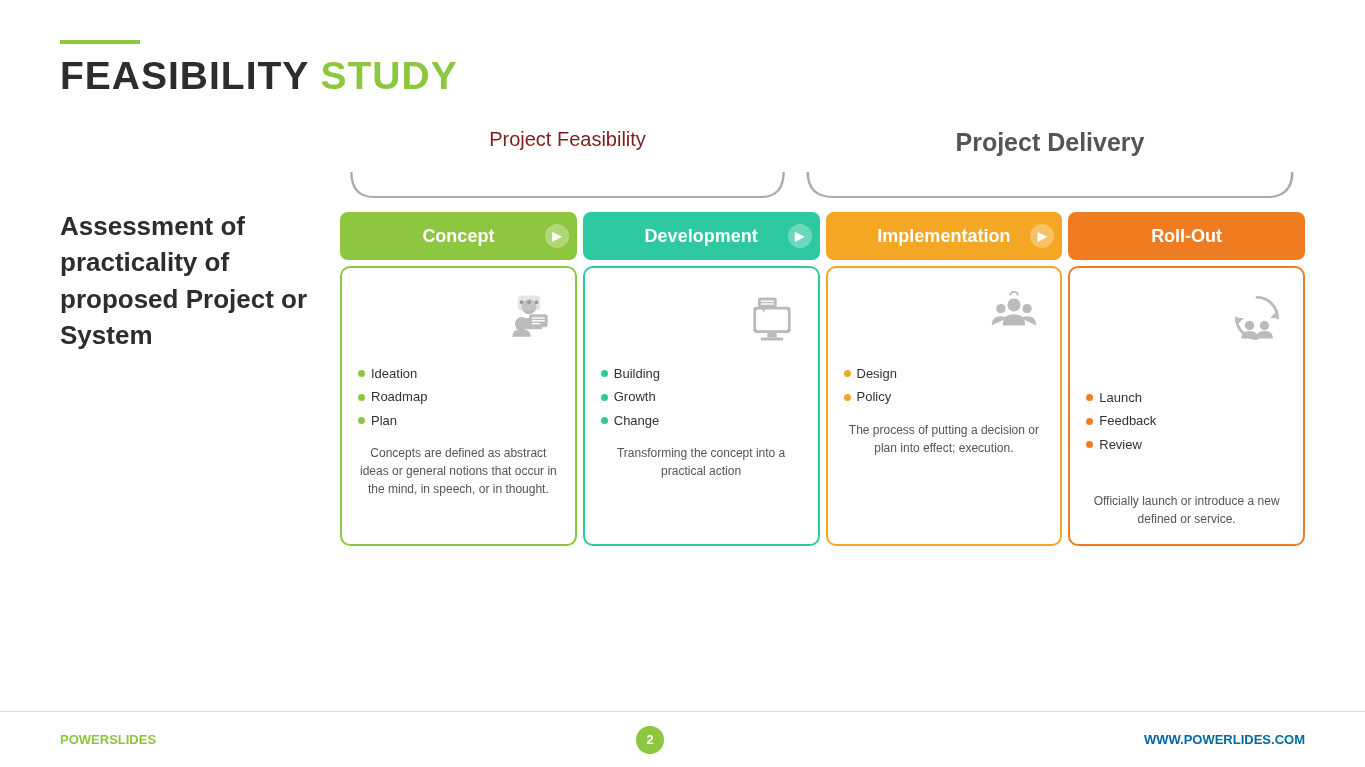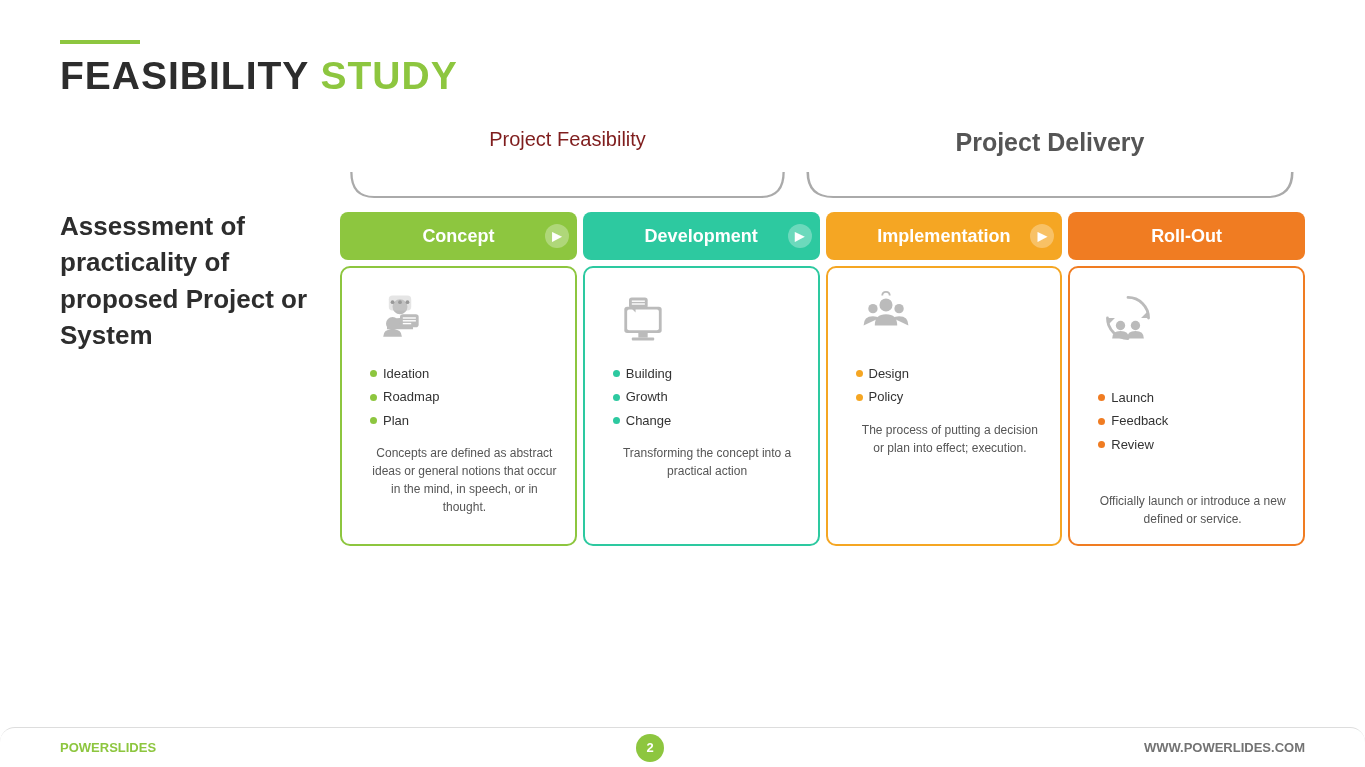--- a/index.html
+++ b/index.html
@@ -157,24 +157,24 @@
     .phase-cards {
       display: flex;
       gap: 6px;
       flex: 1;
     }
 
     .phase-card {
       flex: 1;
       border-radius: 10px;
       border: 2px solid;
-      padding: 20px 16px 16px 28px;
+      padding: 20px 16px 16px 16px;
       display: flex;
       flex-direction: column;
-      align-items: flex-start;
+      align-items: flex-end;
       background: #fff;
     }
     .phase-card.concept { border-color: #8dc63f; }
     .phase-card.development { border-color: #2dc9a0; }
     .phase-card.implementation { border-color: #f5a623; }
     .phase-card.rollout { border-color: #f07c22; gap: 24px; }
 
     .card-icon {
       width: 60px;
       height: 60px;
@@ -219,27 +219,26 @@
       text-align: center;
       line-height: 1.5;
     }
 
     
     .footer {
       position: absolute;
       bottom: 0;
       left: 0;
       right: 0;
-      height: 40px;
+      height: 56px;
       border-top: 1px solid #ddd;
       display: flex;
       align-items: center;
       justify-content: space-between;
       padding: 16px 60px;
-      border-radius: 15px;
     }
     .footer-logo {
       font-size: 13px;
       font-weight: 900;
       color: #333;
     }
     .footer-logo span { color: #8dc63f; }
     .footer-page {
       width: 28px;
       height: 28px;
@@ -248,21 +247,21 @@
       display: flex;
       align-items: center;
       justify-content: center;
       color: #fff;
       font-size: 13px;
       font-weight: 700;
     }
     .footer-url {
       font-size: 13px;
       font-weight: 700;
-      color: #737373;
+      color: #0369a1;
     }
   </style>
 </head>
 <body>
 
 <div class="slide">
 
   <div class="header">
     <div class="header-line"></div>
     <div class="title">

